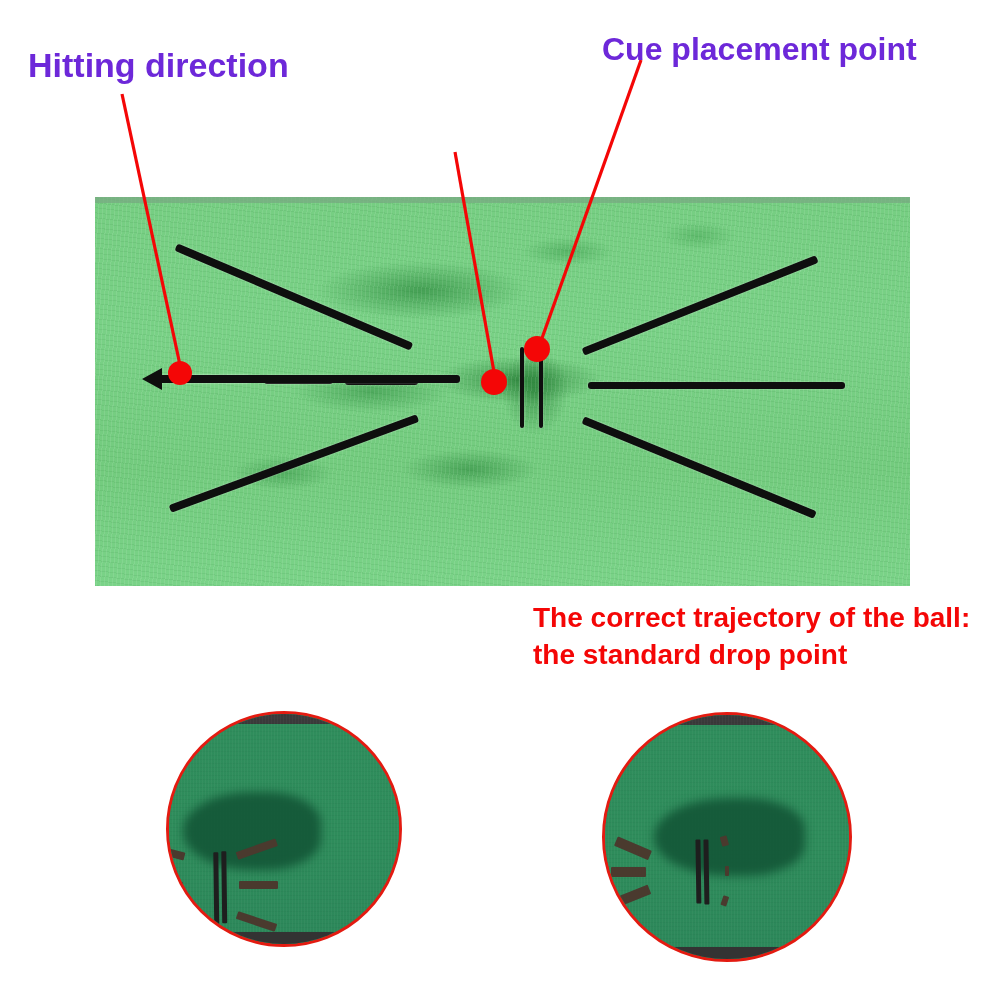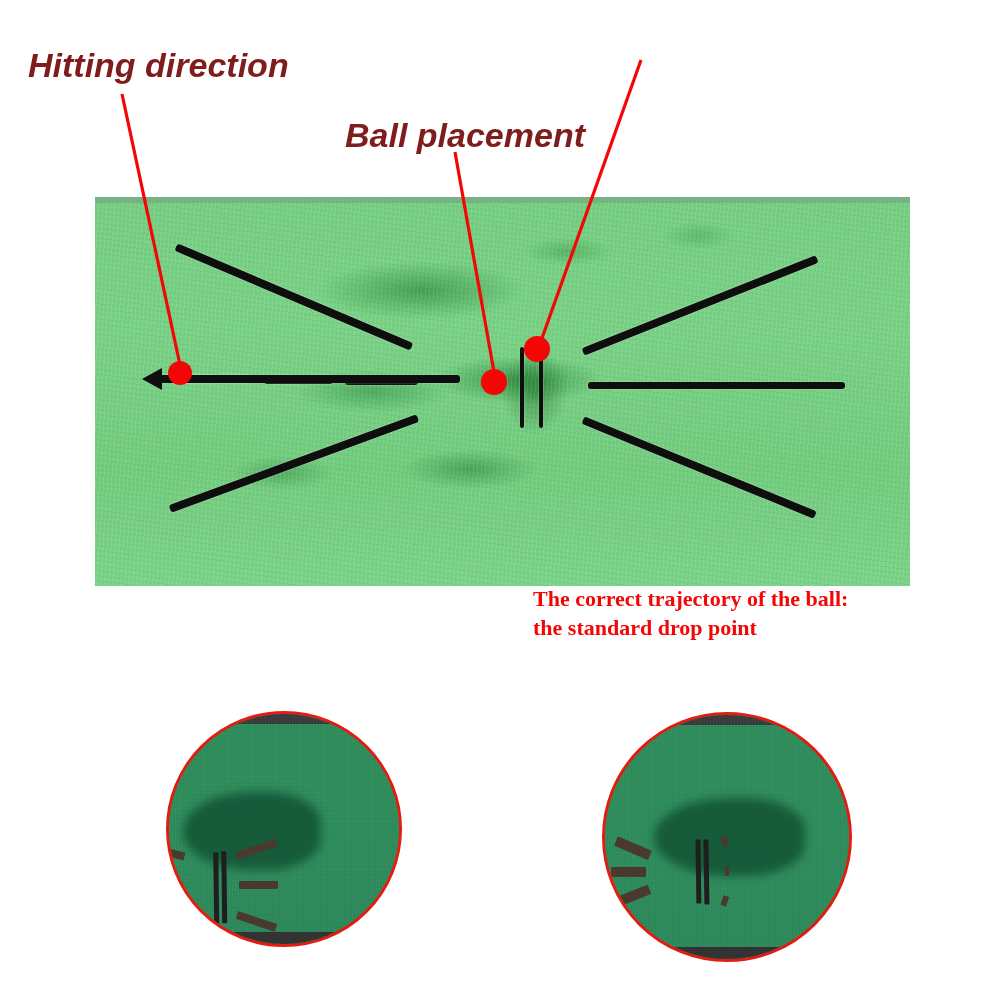--- a/index.html
+++ b/index.html
@@ -14,40 +14,39 @@
     position: relative;
     width: 1001px;
     height: 1001px;
     background: #ffffff;
     overflow: hidden;
   }
 
   
   .annot {
     position: absolute;
-    color: #7f1d1d;
+    color: #6d28d9;
     font-family: "Liberation Sans", sans-serif;
     font-weight: 700;
     white-space: nowrap;
     line-height: 1.0;
-    font-style: italic;
   }
   #label-hitting-direction { left: 28px;  top: 48px;  font-size: 34px; }
   #label-ball-placement    { left: 345px; top: 118px; font-size: 34px; }
   #label-cue-placement     { left: 602px; top: 33px;  font-size: 32px; }
 
   .caption {
     position: absolute;
     color: #f40606;
     font-weight: 700;
     line-height: 1.32;
     white-space: pre-line;
   }
   #caption-wrong   { left: 78px;  top: 608px; font-size: 30px; }
-  #caption-correct { left: 533px; top: 584px; font-size: 22px; font-family: Liberation Serif, serif; }
+  #caption-correct { left: 533px; top: 600px; font-size: 28px; }
 
   
   #overlay {
     position: absolute;
     left: 0; top: 0;
     width: 1001px;
     height: 1001px;
     pointer-events: none;
   }
 
@@ -216,20 +215,20 @@
       </g>
     <g id="marker-dots">
         <circle cx="180" cy="373" r="12" fill="#f40606"></circle>
         <circle cx="494" cy="382" r="13" fill="#f40606"></circle>
         <circle cx="537" cy="349" r="13" fill="#f40606"></circle>
       </g>
   </svg>
 
   <div class="annot" id="label-hitting-direction">Hitting direction</div>
 
-  <div class="annot" id="label-ball-placement">Ball placement</div>
-
+
+  <div class="annot" id="label-cue-placement">Cue placement point</div>
 
 
   <div class="caption" id="caption-correct">The correct trajectory of the ball:
 the standard drop point</div>
 
 </div>
 
 </body></html>

